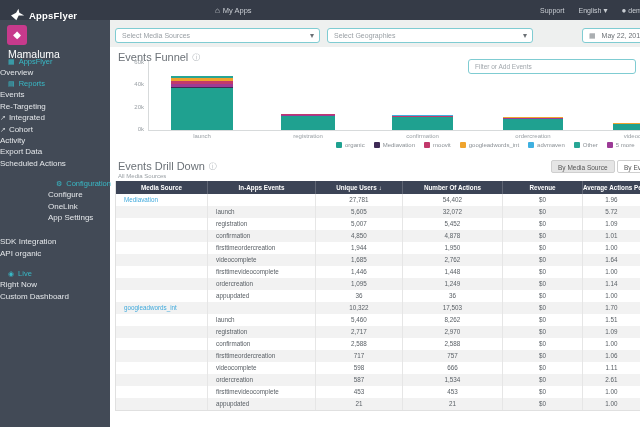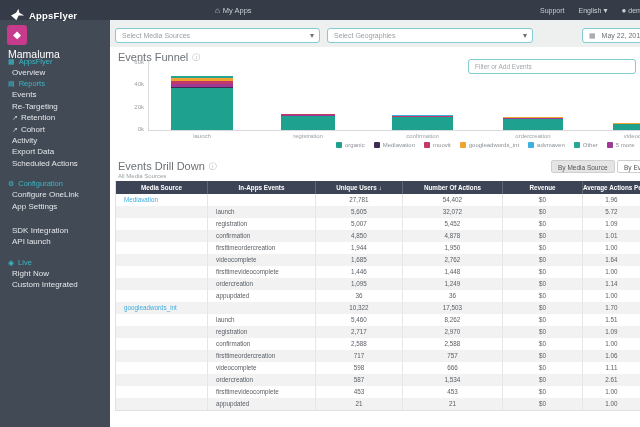--- a/index.html
+++ b/index.html
@@ -15,26 +15,26 @@
              color:#c9cdd3;font-size:7px;white-space:nowrap;}
   .glyph{color:#c9cdd3;font-size:8px;}
   
   #sidebar{position:absolute;left:0;top:20px;width:110px;height:407px;background:#424a56;z-index:20;}
   .app-icon{position:absolute;left:7px;top:5px;width:20px;height:20px;background:#c73a8c;border-radius:3px;
             color:#fff;font-size:10px;line-height:20px;text-align:center;}
   .app-name{position:absolute;left:8px;top:28px;color:#fff;font-size:10.5px;}
   #sidebar-nav{position:absolute;left:0;top:36px;right:0;}
   .nav-section{margin-top:0;}
   .nav-section:nth-child(2){}
-  .nav-section:nth-child(3){margin-top:9px;}
+  .nav-section:nth-child(3){margin-top:9px;margin-left:48px;}
   .nav-section:nth-child(4){margin-top:13px;}
   .nav-section:nth-child(5){margin-top:9px;}
   .nav-header{padding-left:8px;line-height:11px;font-size:7.5px;color:#38b9c6;display:flex;gap:4px;align-items:center;}
   .nav-hicon{font-size:7px;color:#38b9c6;}
-  .nav-item{padding-left:12px;line-height:11.4px;font-size:8px;color:#e4e7ea;cursor:pointer;display:flex;gap:3px;align-items:flex-start;}
+  .nav-item{padding-left:0;line-height:11.4px;font-size:8px;color:#e4e7ea;cursor:pointer;display:flex;gap:3px;align-items:flex-start;}
   .nav-item .ext{font-size:7px;color:#cfd3d8;}
   
   #main{position:absolute;left:110px;top:20px;width:530px;height:407px;background:#eef0ef;}
   .select-box{position:absolute;height:15px;background:#fff;border:1px solid #7fccd2;border-radius:3px;
               font-size:7px;color:#9aa0a5;line-height:14px;padding:0 6px;box-sizing:border-box;}
   .select-box .caret{position:absolute;right:5px;top:0;color:#6b7075;font-size:8px;line-height:14px;}
   #sel-media{left:5px;top:8px;width:205px;}
   #sel-geo{left:217px;top:8px;width:206px;}
   #date-box{left:472px;top:8px;width:140px;color:#6b7075;}
   #date-box .cal{color:#8b9094;margin-right:4px;font-size:7px;}
@@ -127,21 +127,21 @@
           <span>Reports</span>
         </div>
         <div class="nav-item">
           <span>Events</span>
         </div>
         <div class="nav-item">
           <span>Re-Targeting</span>
         </div>
         <div class="nav-item">
           <span class="ext">↗</span>
-          <span>Retention</span>
+          <span>Integrated</span>
         </div>
         <div class="nav-item">
           <span class="ext">↗</span>
           <span>Cohort</span>
         </div>
         <div class="nav-item">
           <span>Activity</span>
         </div>
         <div class="nav-item">
           <span>Export Data</span>
@@ -160,33 +160,33 @@
         </div>
         <div class="nav-item">
           <span>App Settings</span>
         </div>
       </div>
       <div class="nav-section">
         <div class="nav-item">
           <span>SDK Integration</span>
         </div>
         <div class="nav-item">
-          <span>API launch</span>
+          <span>API organic</span>
         </div>
       </div>
       <div class="nav-section">
         <div class="nav-header">
           <span class="nav-hicon">◉</span>
           <span>Live</span>
         </div>
         <div class="nav-item">
           <span>Right Now</span>
         </div>
         <div class="nav-item">
-          <span>Custom Integrated</span>
+          <span>Custom Dashboard</span>
         </div>
       </div>
     </div>
 </div>
 
 <div id="main">
   <div class="select-box" id="sel-media">
     <span>Select Media Sources</span>
     <span class="caret">▾</span>
   </div>

